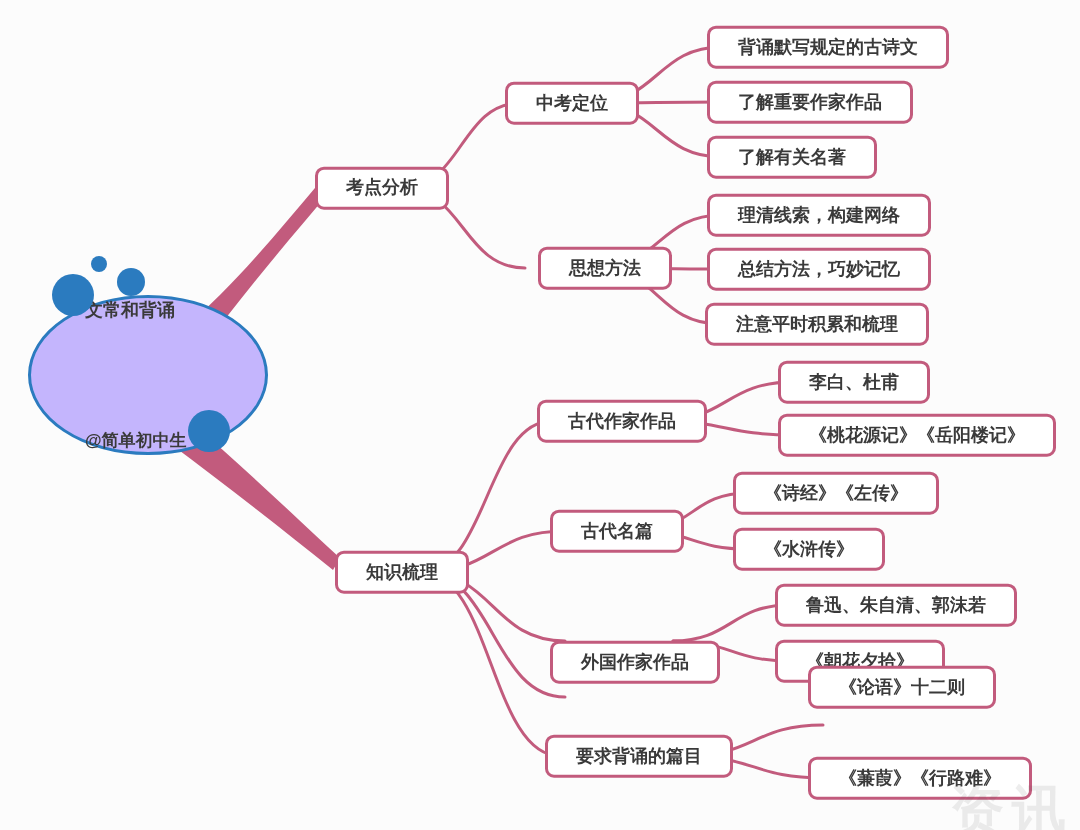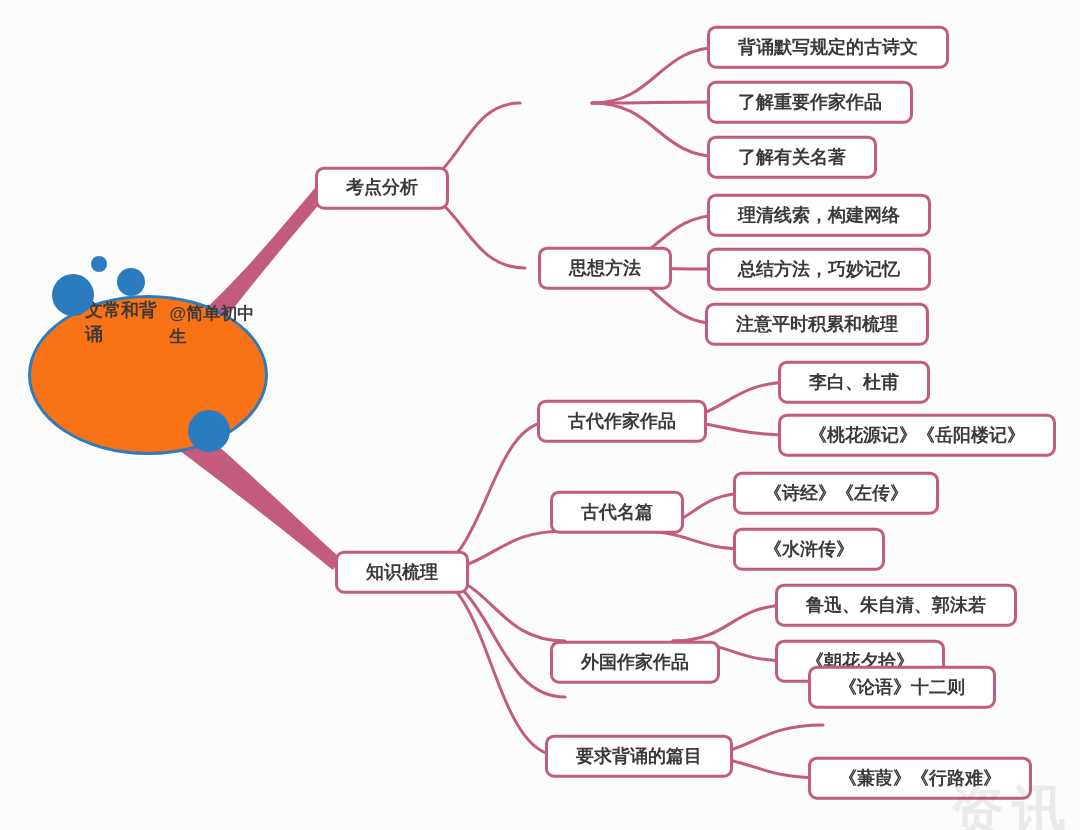--- a/index.html
+++ b/index.html
@@ -26,24 +26,24 @@
     font-size:18px;
     font-weight:700;
     color:var(--text);
     white-space:nowrap;
     z-index:2;
     line-height:1.15;
   }
   .center-topic{
     position:absolute;
     left:28px;top:295px;width:240px;height:160px;
-    background:#f97316;
+    background:#c4b5fd;
     border:3.5px solid var(--center-border);
     border-radius:50%;
-    display:flex;flex-direction:row;justify-content:flex-start;align-items:flex-start;
+    display:flex;flex-direction:column;justify-content:space-between;align-items:flex-start;
     padding-left:54px;
     z-index:3;
   }
   .center-topic .t1{font-size:18px;font-weight:700;color:var(--text);}
   .center-topic .t2{font-size:17px;font-weight:700;color:var(--text);margin-top:4px;}
   .deco{position:absolute;border-radius:50%;background:var(--accent);z-index:4;}
   .deco.d1{left:52px;top:274px;width:42px;height:42px;}
   .deco.d2{left:91px;top:256px;width:16px;height:16px;}
   .deco.d3{left:117px;top:268px;width:28px;height:28px;}
   .deco.d4{left:188px;top:410px;width:42px;height:42px;}
@@ -91,33 +91,34 @@
   <div class="center-topic">
     <div class="t1">文常和背诵</div>
     <div class="t2">@简单初中生</div>
   </div>
   <div class="deco d1"></div>
   <div class="deco d2"></div>
   <div class="deco d3"></div>
   <div class="deco d4"></div>
 
   <div class="node" style="left:315px;top:188px;font-family:Liberation Mono, monospace;">考点分析</div>
+  <div class="node" style="left:505px;top:103px;">中考定位</div>
   <div class="node" style="left:707px;top:47px;">背诵默写规定的古诗文</div>
   <div class="node" style="left:707px;top:102px;">了解重要作家作品</div>
   <div class="node" style="left:707px;top:157px;">了解有关名著</div>
   <div class="node" style="left:538px;top:268px;">思想方法</div>
   <div class="node" style="left:707px;top:215px;">理清线索，构建网络</div>
   <div class="node" style="left:707px;top:269px;">总结方法，巧妙记忆</div>
   <div class="node" style="left:705px;top:324px;">注意平时积累和梳理</div>
 
   <div class="node" style="left:335px;top:572px;font-family:Liberation Serif, serif;">知识梳理</div>
   <div class="node" style="left:537px;top:421px;">古代作家作品</div>
   <div class="node" style="left:778px;top:382px;">李白、杜甫</div>
   <div class="node" style="left:778px;top:435px;">《桃花源记》《岳阳楼记》</div>
-  <div class="node" style="left:550px;top:512px;">古代名篇</div>
+  <div class="node" style="left:550px;top:531px;">古代名篇</div>
   <div class="node" style="left:733px;top:493px;">《诗经》《左传》</div>
   <div class="node" style="left:733px;top:549px;">《水浒传》</div>
   <div class="node" style="left:775px;top:605px;">鲁迅、朱自清、郭沫若</div>
   <div class="node" style="left:775px;top:661px;">《朝花夕拾》</div>
   <div class="node" style="left:550px;top:662px;">外国作家作品</div>
   <div class="node" style="left:545px;top:756px;">要求背诵的篇目</div>
   <div class="node" style="left:808px;top:687px;">《论语》十二则</div>
   <div class="node" style="left:808px;top:778px;text-align:center;">《蒹葭》《行路难》</div>
 
   <div class="watermark">资讯</div>

